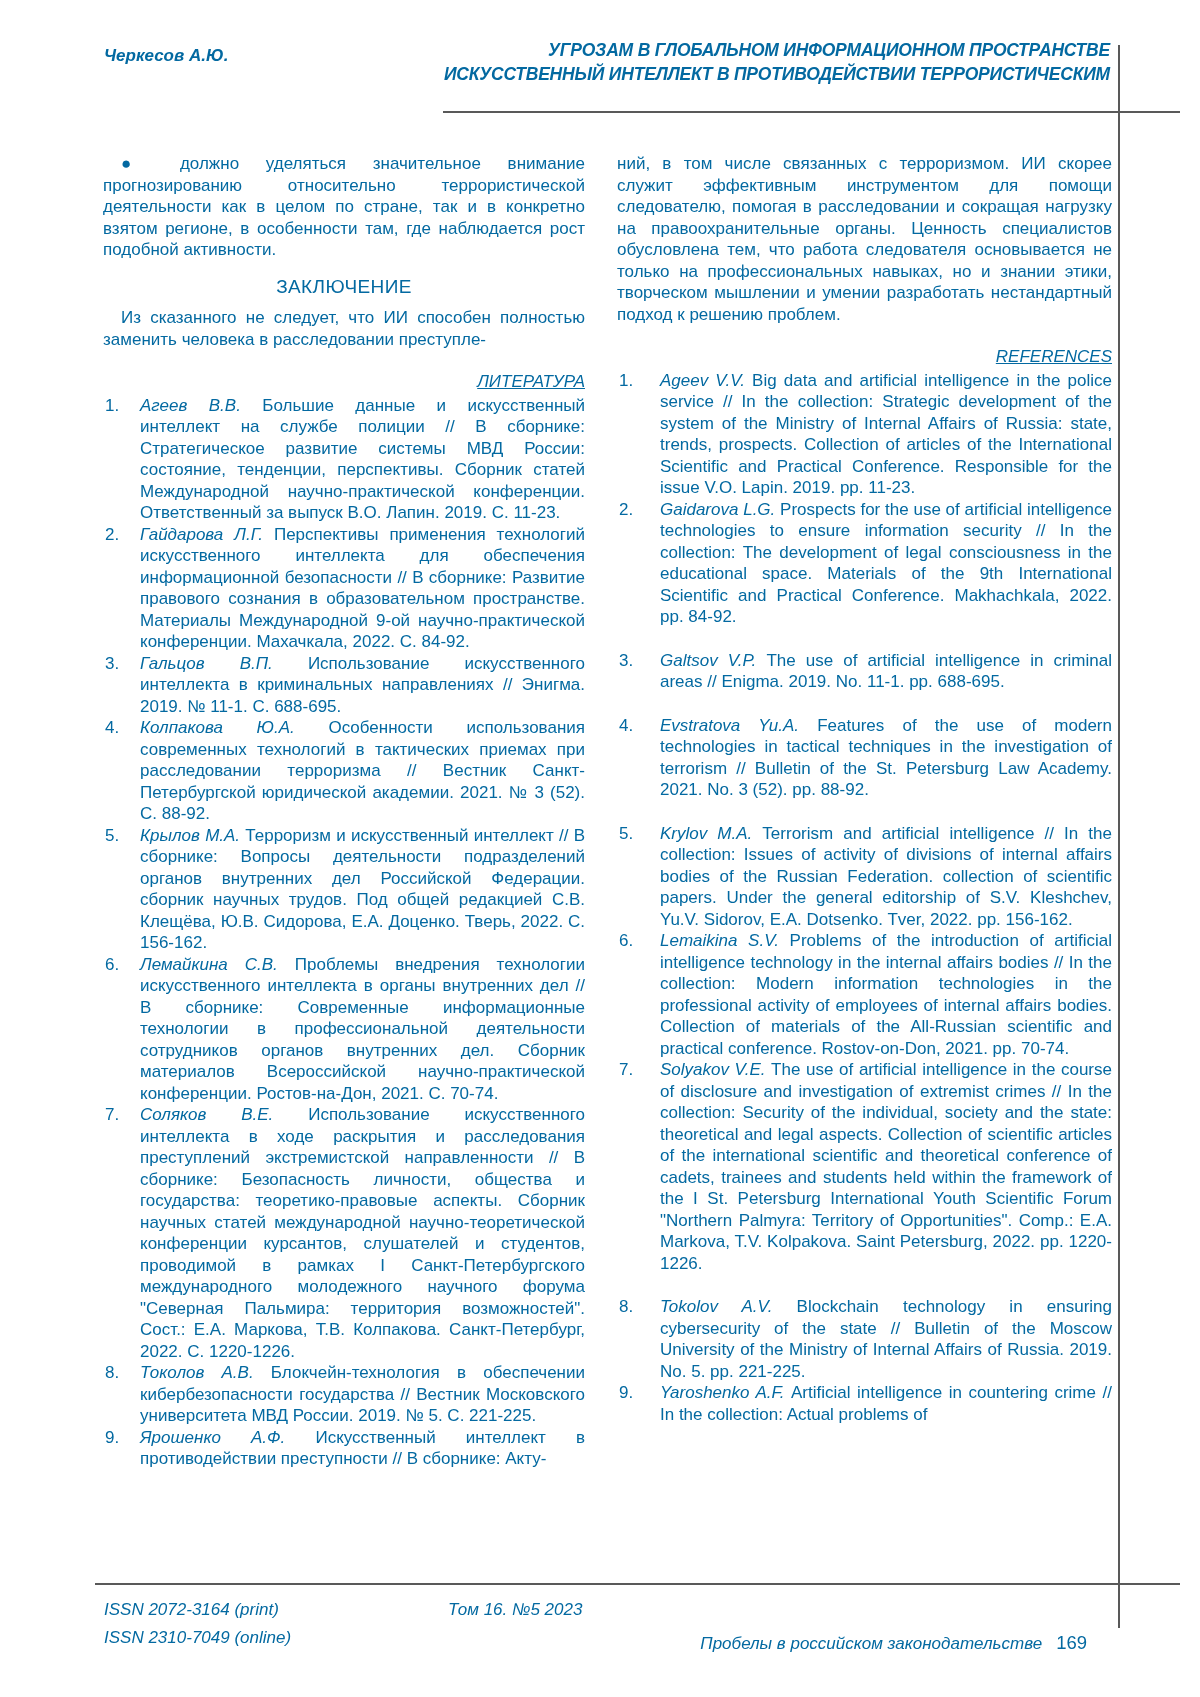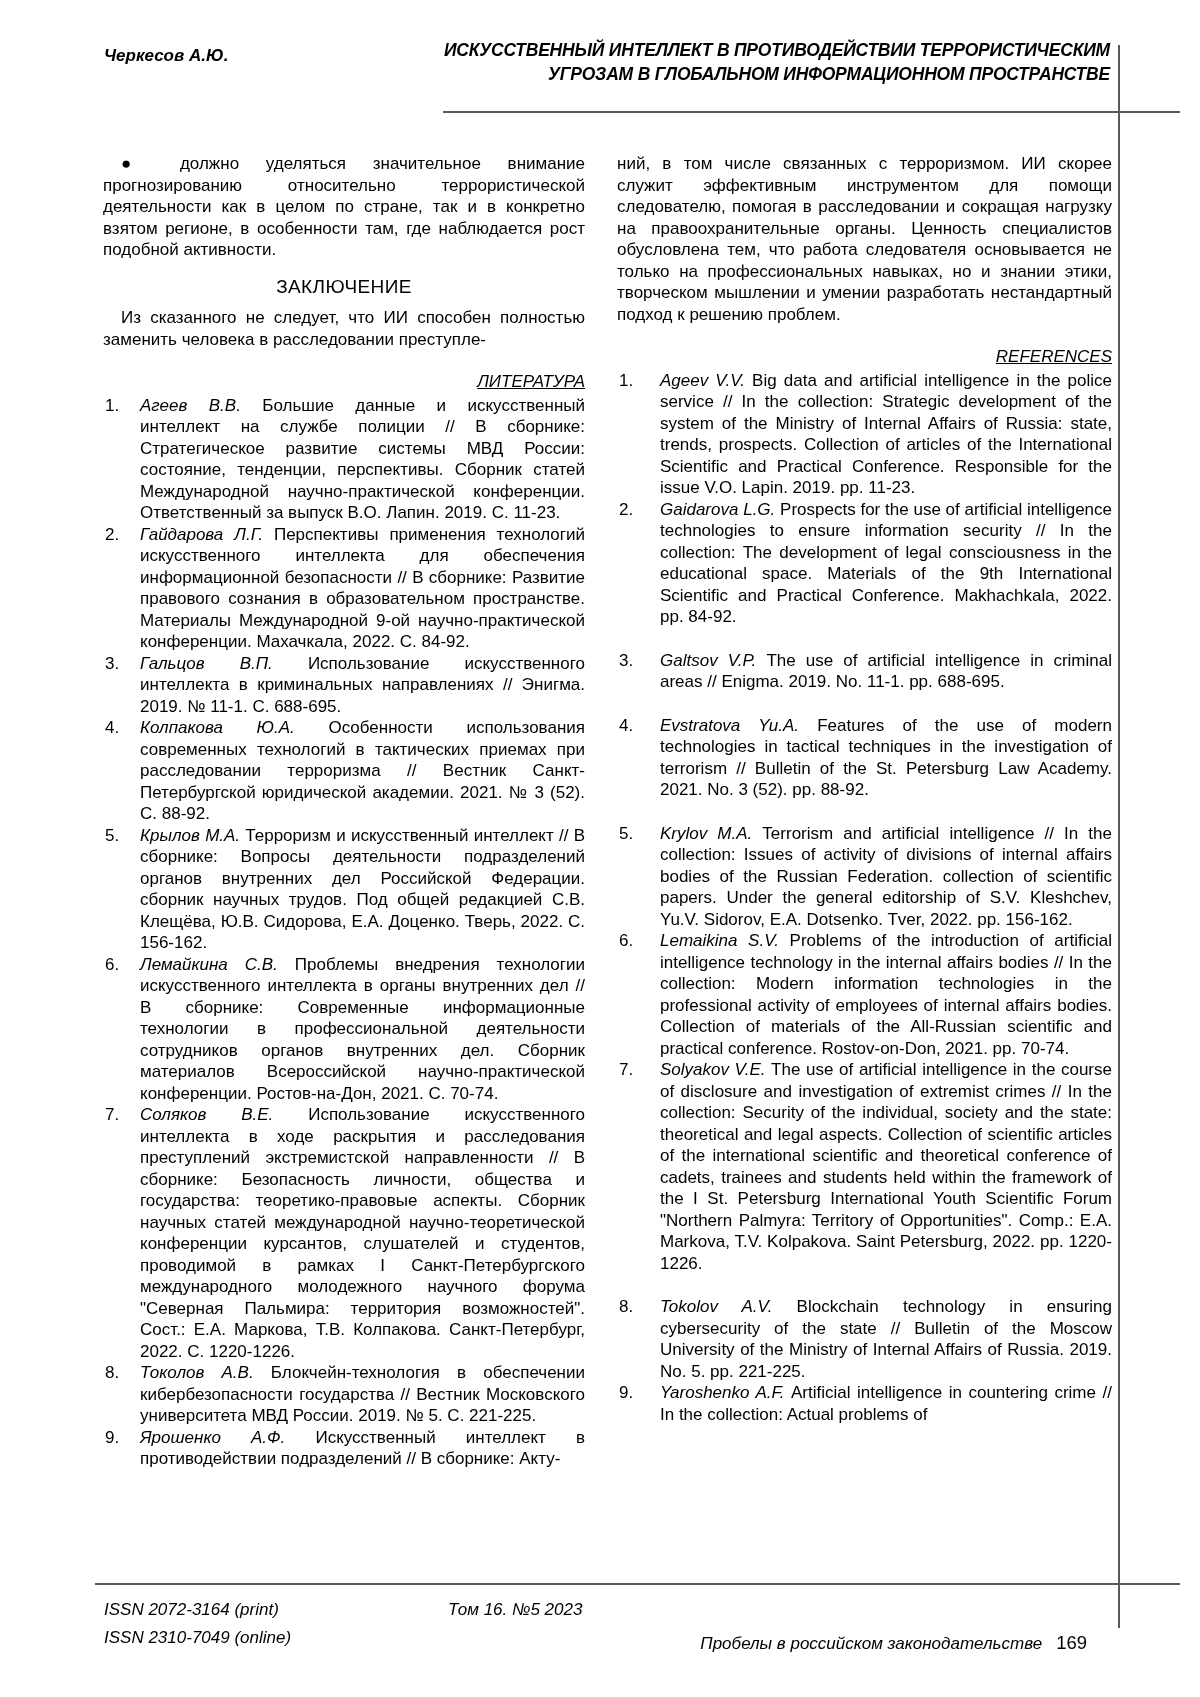--- a/index.html
+++ b/index.html
@@ -1,21 +1,21 @@
 <!DOCTYPE html>
 <html><head>
 <meta charset="utf-8">
 <style>
   html,body { margin:0; padding:0; background:#ffffff; }
   .page {
     position:relative;
     width:1200px; height:1697px;
     background:#ffffff;
     font-family:"Liberation Sans","DejaVu Sans",sans-serif;
-    color:#000000;
+    color:#0369a1;
     overflow:hidden;
   }
 
   
   .running-author {
     position:absolute; left:104px; top:46px;
     font-size:17px; font-weight:bold; font-style:italic;
     white-space:nowrap;
   }
   .running-title {
@@ -85,43 +85,43 @@
   .footer-journal { font-size:17px; font-style:italic;margin-top:34px; }
   .footer-pagenum { font-size:18.5px; font-style:normal; }
 </style>
 </head>
 <body>
 
 <div class="page">
 
   <div class="running-author">Черкесов А.Ю.</div>
   <div class="running-title">
+    <div>УГРОЗАМ В ГЛОБАЛЬНОМ ИНФОРМАЦИОННОМ ПРОСТРАНСТВЕ</div>
     <div>ИСКУССТВЕННЫЙ ИНТЕЛЛЕКТ В ПРОТИВОДЕЙСТВИИ ТЕРРОРИСТИЧЕСКИМ</div>
-    <div>УГРОЗАМ В ГЛОБАЛЬНОМ ИНФОРМАЦИОННОМ ПРОСТРАНСТВЕ</div>
   </div>
   <div class="header-rule"></div>
   <div class="vertical-rule"></div>
 
   <div class="content">
 
     <div class="col col-left">
       <p class="para indent">● должно уделяться значительное внимание прогнозированию относительно террористической деятельности как в целом по стране, так и в конкретно взятом регионе, в особенности там, где наблюдается рост подобной активности.</p>
       <div class="conclusion-heading">ЗАКЛЮЧЕНИЕ</div>
       <p class="para indent">Из сказанного не следует, что ИИ способен полностью заменить человека в расследовании преступле-</p>
       <div class="ref-heading">ЛИТЕРАТУРА</div>
       <div>
           <div class="ref"><span class="num">1.</span><span class="author">Агеев В.В. </span><span>Большие данные и искусственный интеллект на службе полиции // В сборнике: Стратегическое развитие системы МВД России: состояние, тенденции, перспективы. Сборник статей Международной научно-практической конференции. Ответственный за выпуск В.О. Лапин. 2019. С. 11-23.</span></div>
           <div class="ref"><span class="num">2.</span><span class="author">Гайдарова Л.Г. </span><span>Перспективы применения технологий искусственного интеллекта для обеспечения информационной безопасности // В сборнике: Развитие правового сознания в образовательном пространстве. Материалы Международной 9-ой научно-практической конференции. Махачкала, 2022. С. 84-92.</span></div>
           <div class="ref"><span class="num">3.</span><span class="author">Гальцов В.П. </span><span>Использование искусственного интеллекта в криминальных направлениях // Энигма. 2019. № 11-1. С. 688-695.</span></div>
           <div class="ref"><span class="num">4.</span><span class="author">Колпакова Ю.А. </span><span>Особенности использования современных технологий в тактических приемах при расследовании терроризма // Вестник Санкт-Петербургской юридической академии. 2021. № 3 (52). С. 88-92.</span></div>
           <div class="ref"><span class="num">5.</span><span class="author">Крылов М.А. </span><span>Терроризм и искусственный интеллект // В сборнике: Вопросы деятельности подразделений органов внутренних дел Российской Федерации. сборник научных трудов. Под общей редакцией С.В. Клещёва, Ю.В. Сидорова, Е.А. Доценко. Тверь, 2022. С. 156-162.</span></div>
           <div class="ref"><span class="num">6.</span><span class="author">Лемайкина С.В. </span><span>Проблемы внедрения технологии искусственного интеллекта в органы внутренних дел // В сборнике: Современные информационные технологии в профессиональной деятельности сотрудников органов внутренних дел. Сборник материалов Всероссийской научно-практической конференции. Ростов-на-Дон, 2021. С. 70-74.</span></div>
           <div class="ref"><span class="num">7.</span><span class="author">Соляков В.Е. </span><span>Использование искусственного интеллекта в ходе раскрытия и расследования преступлений экстремистской направленности // В сборнике: Безопасность личности, общества и государства: теоретико-правовые аспекты. Сборник научных статей международной научно-теоретической конференции курсантов, слушателей и студентов, проводимой в рамках I Санкт-Петербургского международного молодежного научного форума "Северная Пальмира: территория возможностей". Сост.: Е.А. Маркова, Т.В. Колпакова. Санкт-Петербург, 2022. С. 1220-1226.</span></div>
           <div class="ref"><span class="num">8.</span><span class="author">Токолов А.В. </span><span>Блокчейн-технология в обеспечении кибербезопасности государства // Вестник Московского университета МВД России. 2019. № 5. С. 221-225.</span></div>
-          <div class="ref"><span class="num">9.</span><span class="author">Ярошенко А.Ф. </span><span>Искусственный интеллект в противодействии подразделений // В сборнике: Акту-</span></div>
+          <div class="ref"><span class="num">9.</span><span class="author">Ярошенко А.Ф. </span><span>Искусственный интеллект в противодействии преступности // В сборнике: Акту-</span></div>
         </div>
     </div>
 
     <div class="col col-right">
       <p class="para">ний, в том числе связанных с терроризмом. ИИ скорее служит эффективным инструментом для помощи следователю, помогая в расследовании и сокращая нагрузку на правоохранительные органы. Ценность специалистов обусловлена тем, что работа следователя основывается не только на профессиональных навыках, но и знании этики, творческом мышлении и умении разработать нестандартный подход к решению проблем.</p>
       <div class="ref-heading">REFERENCES</div>
       <div>
           <div class="ref"><span class="num">1.</span><span class="author">Ageev V.V. </span><span>Big data and artificial intelligence in the police service // In the collection: Strategic development of the system of the Ministry of Internal Affairs of Russia: state, trends, prospects. Collection of articles of the International Scientific and Practical Conference. Responsible for the issue V.O. Lapin. 2019. pp. 11-23.</span></div>
           <div class="ref"><span class="num">2.</span><span class="author">Gaidarova L.G. </span><span>Prospects for the use of artificial intelligence technologies to ensure information security // In the collection: The development of legal consciousness in the educational space. Materials of the 9th International Scientific and Practical Conference. Makhachkala, 2022. pp. 84-92.</span></div>
           <div class="ref gap"><span class="num">3.</span><span class="author">Galtsov V.P. </span><span>The use of artificial intelligence in criminal areas // Enigma. 2019. No. 11-1. pp. 688-695.</span></div>

